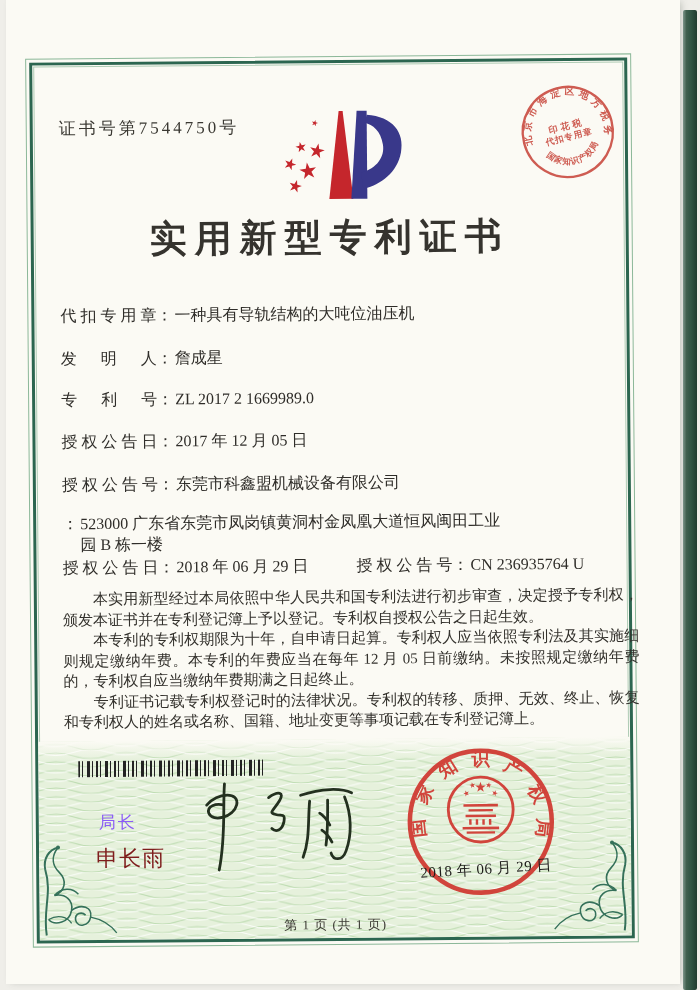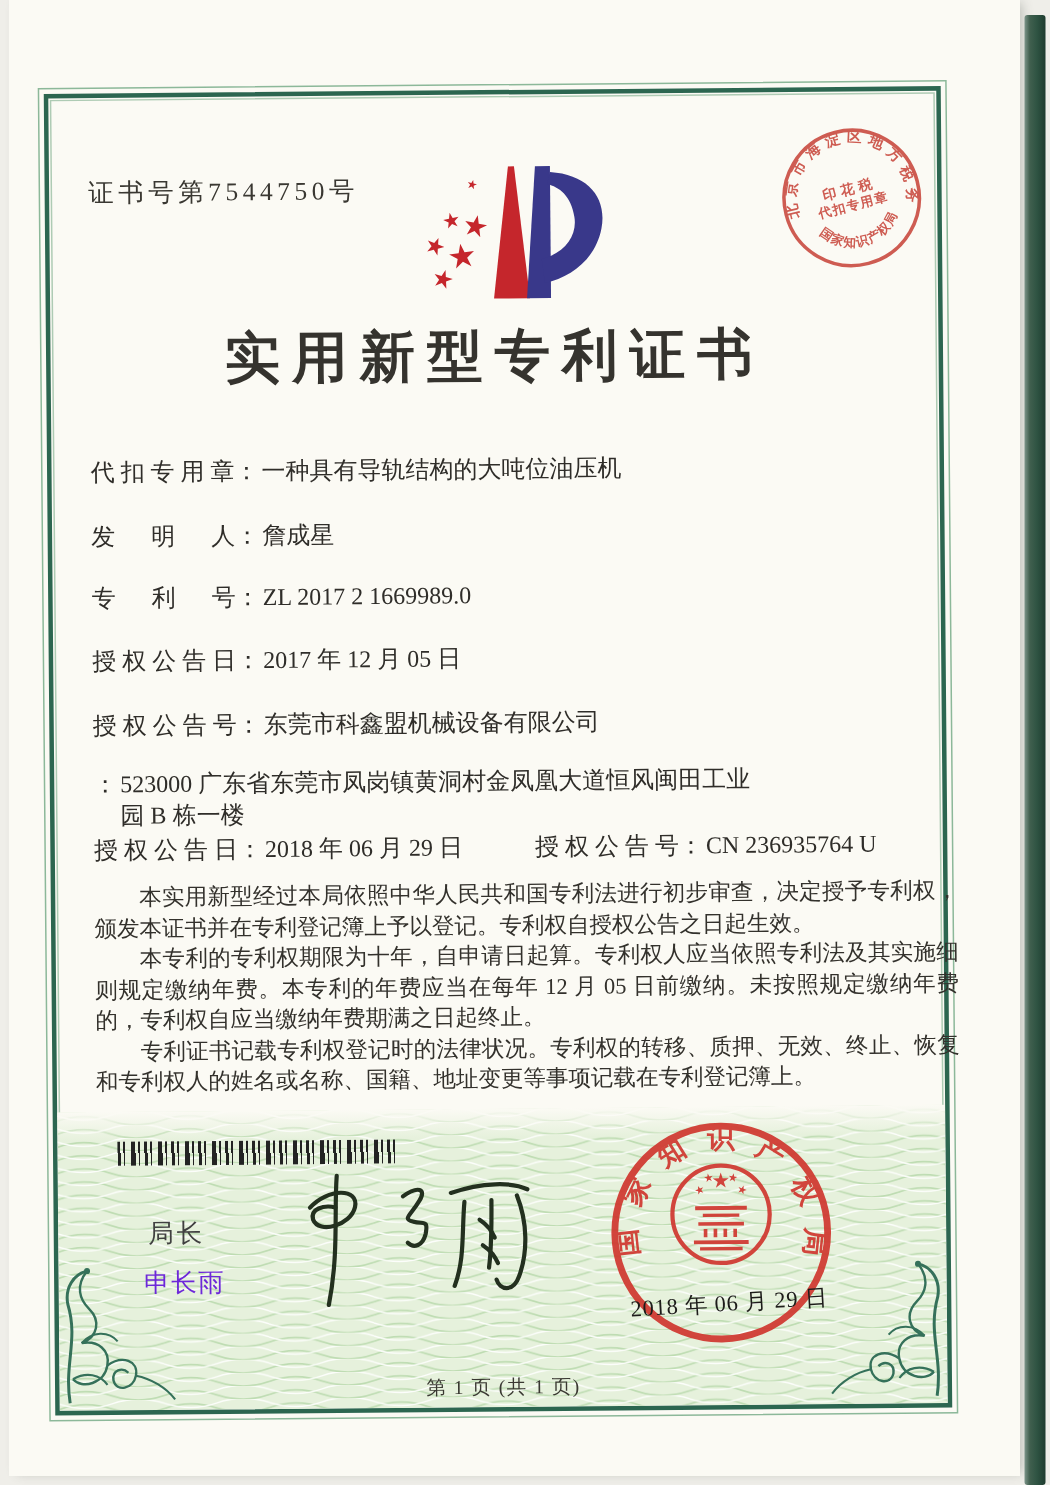--- a/index.html
+++ b/index.html
@@ -56,22 +56,22 @@
   .flourish.fl-left{left:1px;}
   .flourish.fl-right{right:1px;transform:scaleX(-1);}
   .barcode{
     position:absolute;left:40px;top:696px;width:188px;height:16px;z-index:2;
     background:repeating-linear-gradient(90deg,
       #232323 0 2px,rgba(0,0,0,0) 2px 4px,
       #232323 4px 5px,rgba(0,0,0,0) 5px 9px,
       #232323 9px 12px,rgba(0,0,0,0) 12px 14px,
       #232323 14px 15px,rgba(0,0,0,0) 15px 18px);
   }
-  .signer-role{position:absolute;left:60px;top:746px;font-size:17px;color:#404040;letter-spacing:2px;z-index:2;text-align:right;}
-  .signer-name{position:absolute;left:57px;top:779px;font-size:17px;color:#6d28d9;letter-spacing:1px;z-index:2;}
+  .signer-role{position:absolute;left:60px;top:746px;font-size:17px;color:#8b5cf6;letter-spacing:2px;z-index:2;text-align:right;}
+  .signer-name{position:absolute;left:57px;top:779px;font-size:22px;color:#7f1d1d;letter-spacing:1px;z-index:2;}
   .signature{position:absolute;left:150px;top:710px;width:172px;height:106px;z-index:2;}
   .seal{position:absolute;left:366px;top:684px;width:152px;height:152px;z-index:3;opacity:.93;}
   .seal-date{
     position:absolute;left:372px;top:798px;width:150px;text-align:center;z-index:4;
     font-size:15px;color:#1d1c1a;transform:rotate(-3deg);letter-spacing:.5px;
   }
   .footer{
     position:absolute;left:0;top:853px;width:100%;text-align:center;
     font-size:13px;color:#3a3832;letter-spacing:1px;z-index:2;
   }

